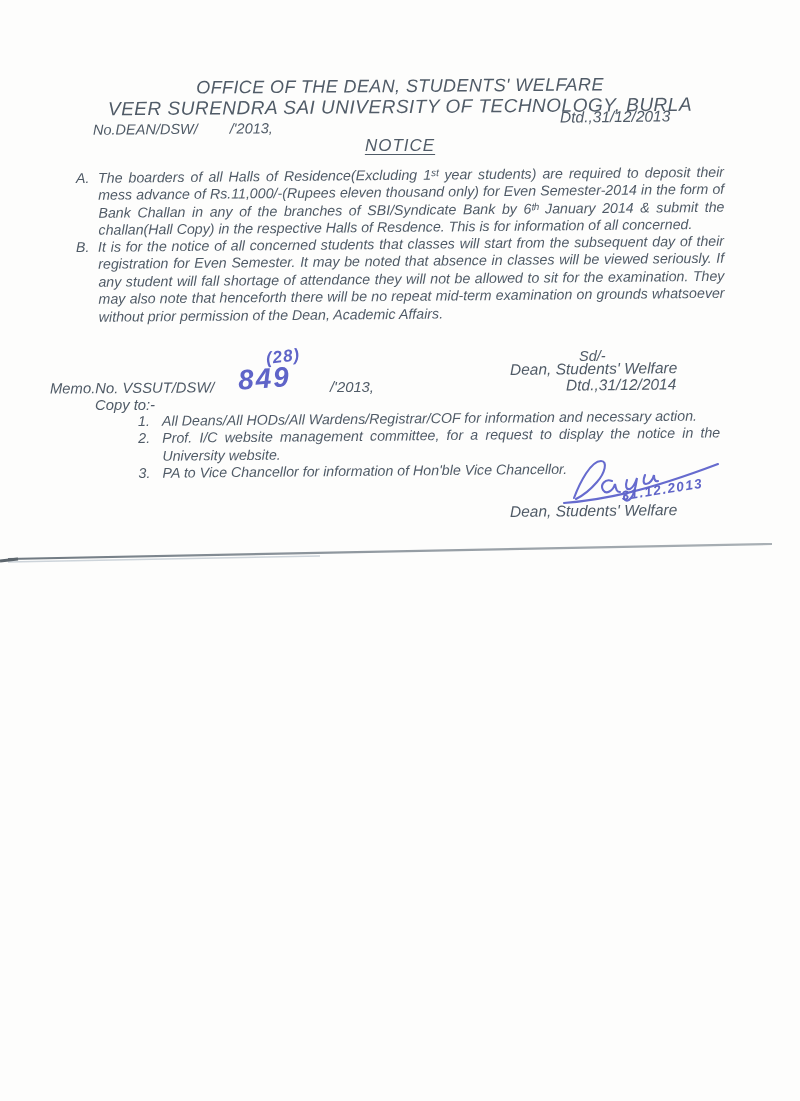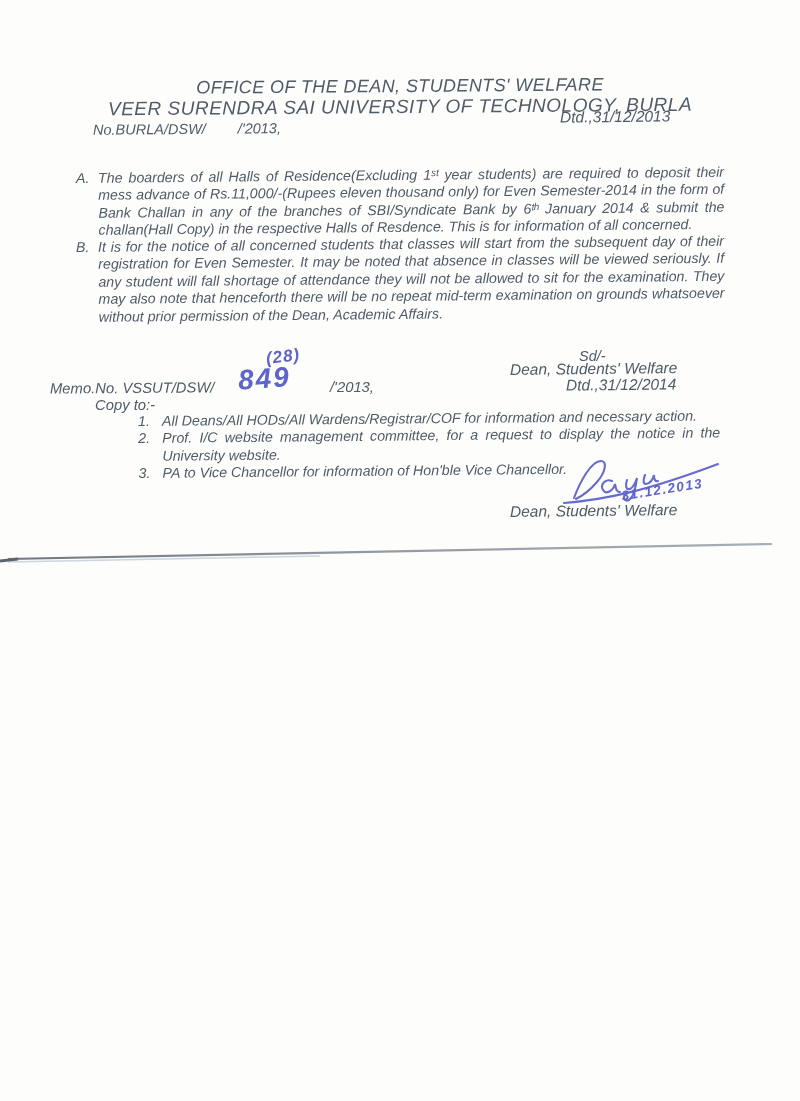--- a/index.html
+++ b/index.html
@@ -97,22 +97,25 @@
 </head>
 <body>
 
 <div class="sheet">
   <div class="doc">
 
     <div class="abs office-line">OFFICE OF THE DEAN, STUDENTS' WELFARE</div>
     <div class="abs univ-line">VEER SURENDRA SAI UNIVERSITY OF TECHNOLOGY, BURLA</div>
     <div class="abs hdr-date">Dtd.,31/12/2013</div>
     <div class="abs ref-line">
-      <span>No.BURLA/DSW/</span>
+      <span>No.DEAN/DSW/</span>
       <span>/'2013,</span>
+    </div>
+    <div class="abs notice-title">
+      <span>NOTICE</span>
     </div>
 
     <div class="abs para para-a">
       <span class="plabel">A.</span>
       <span class="ptext">The boarders of all Halls of Residence(Excluding 1ˢᵗ year students) are required to deposit their mess advance of Rs.11,000/-(Rupees eleven thousand only) for Even Semester-2014 in the form of Bank Challan in any of the branches of SBI/Syndicate Bank by 6ᵗʰ January 2014 &amp; submit the challan(Hall Copy) in the respective Halls of Resdence. This is for information of all concerned.</span>
     </div>
 
     <div class="abs para para-b">
       <span class="plabel">B.</span>
       <span class="ptext">It is for the notice of all concerned students that classes will start from the subsequent day of their registration for Even Semester. It may be noted that absence in classes will be viewed seriously. If any student will fall shortage of attendance they will not be allowed to sit for the examination. They may also note that henceforth there will be no repeat mid-term examination on grounds whatsoever without prior permission of the Dean, Academic Affairs.</span>

